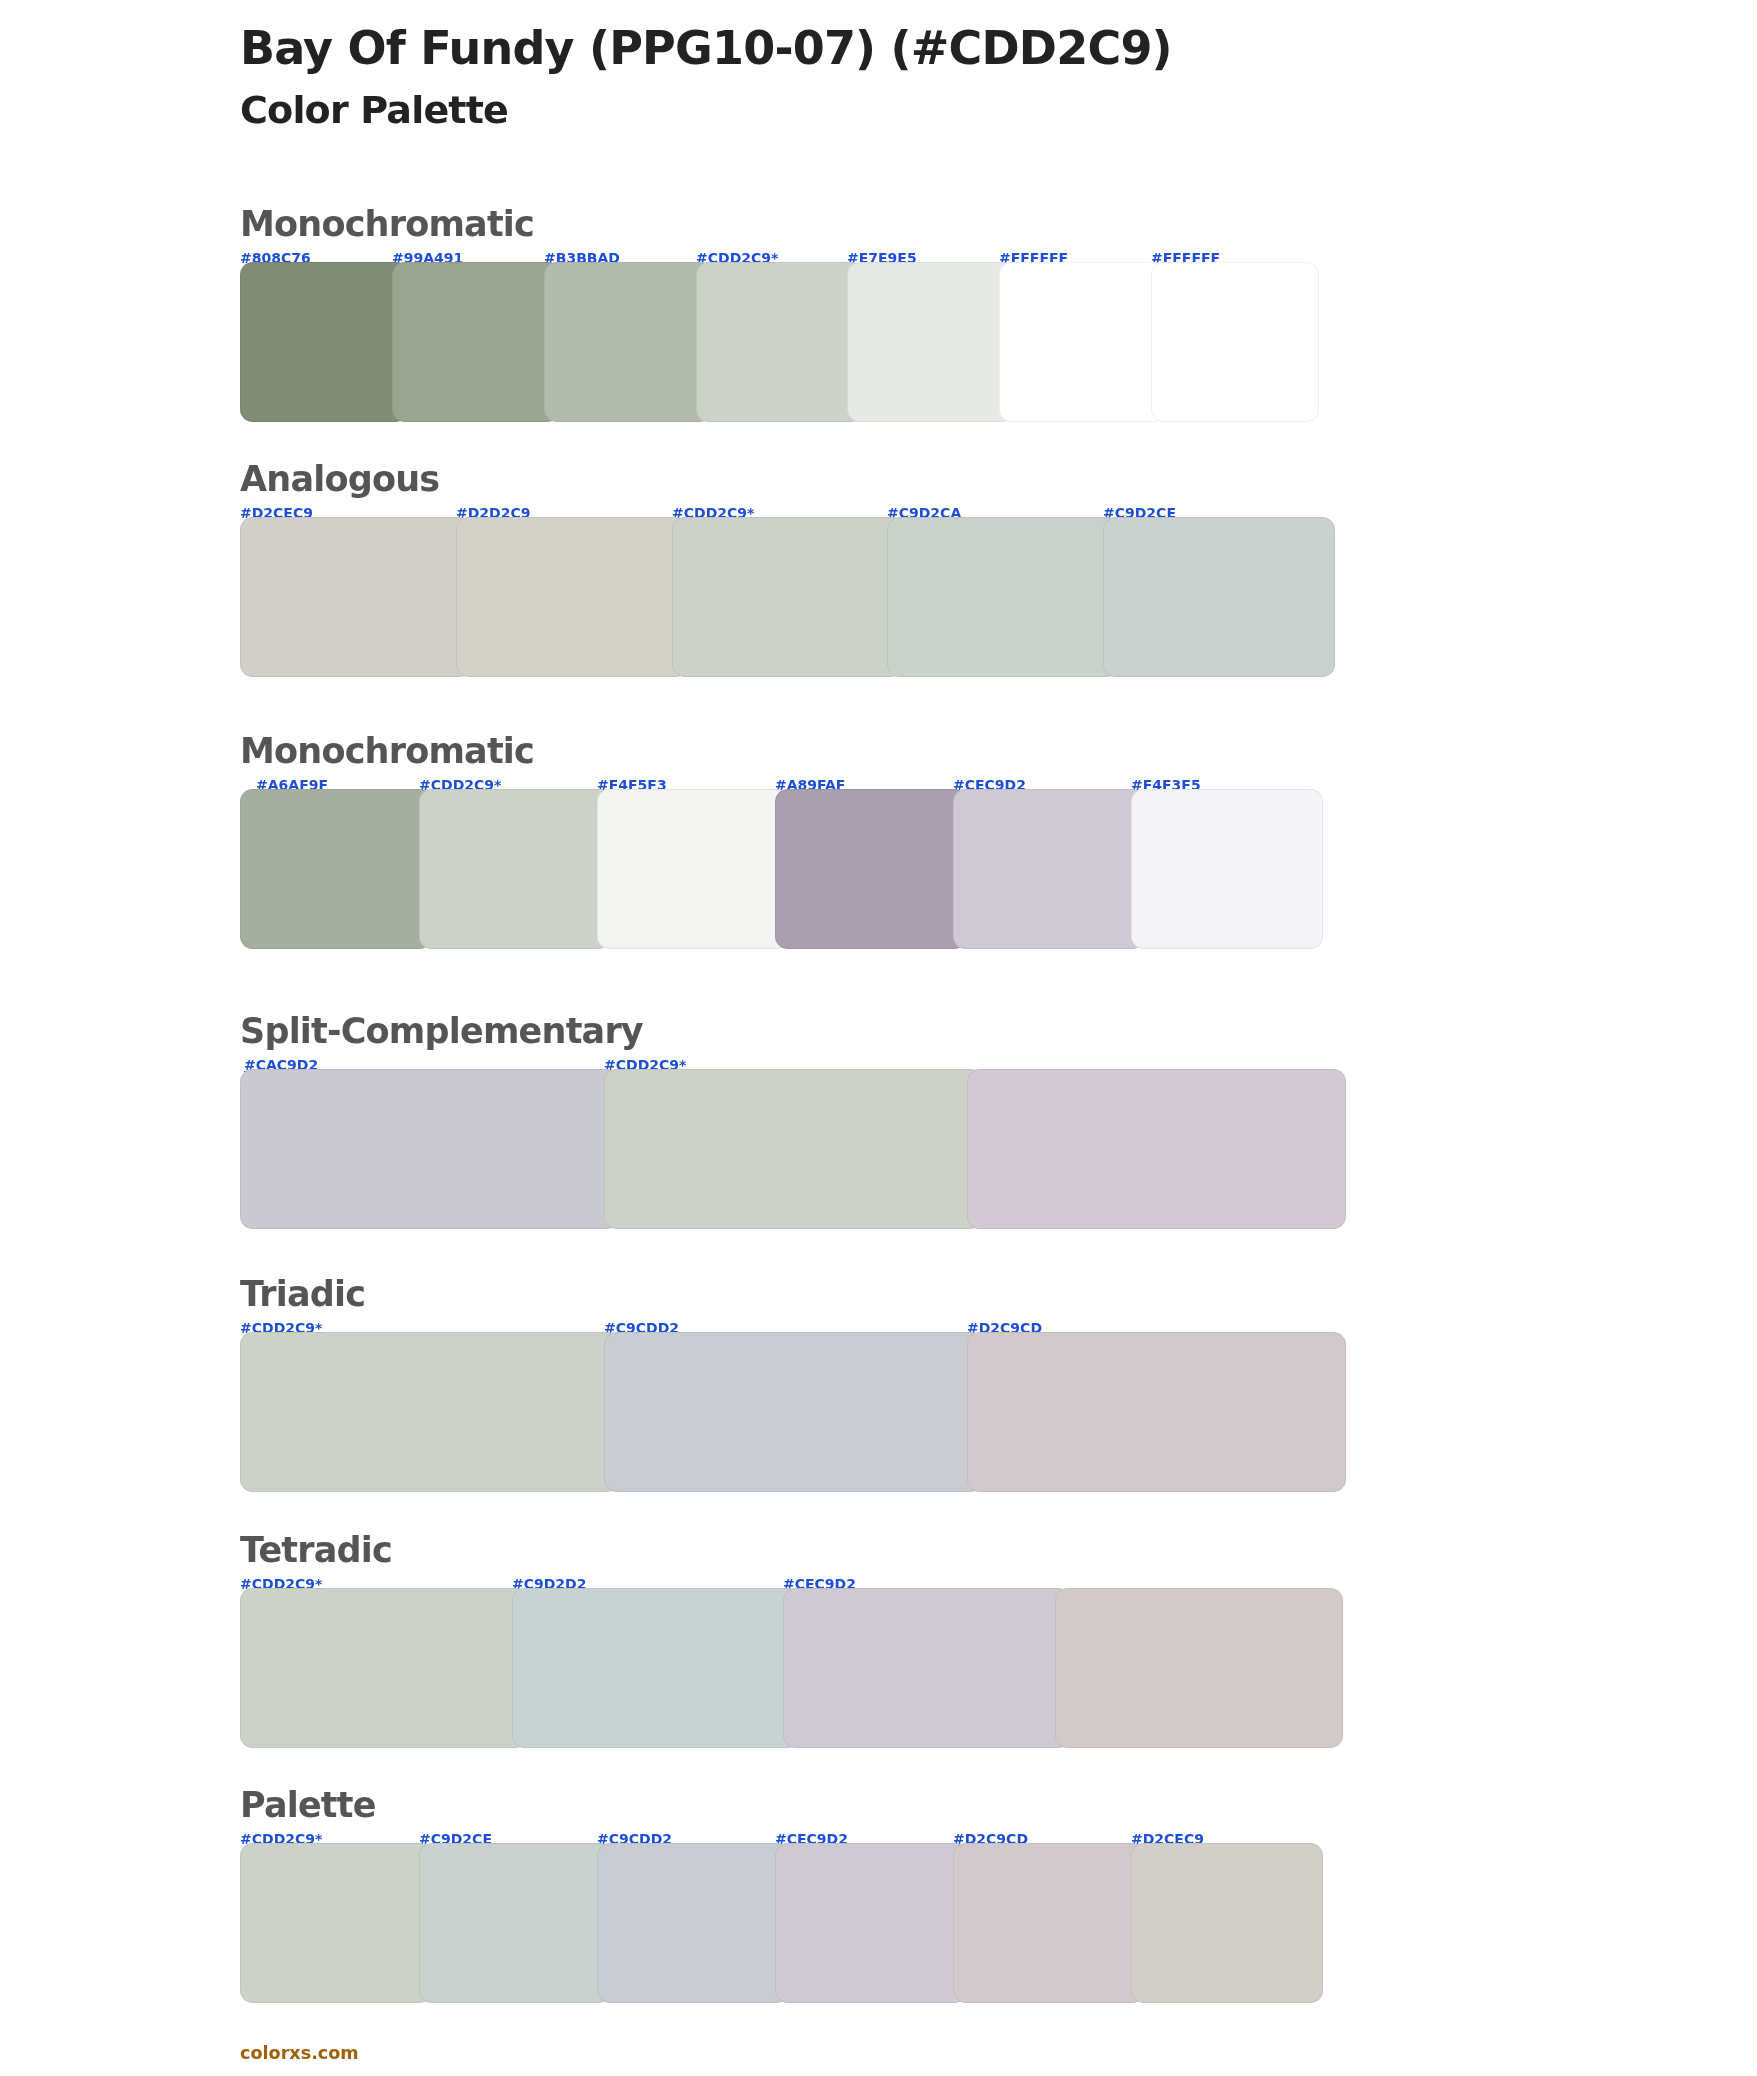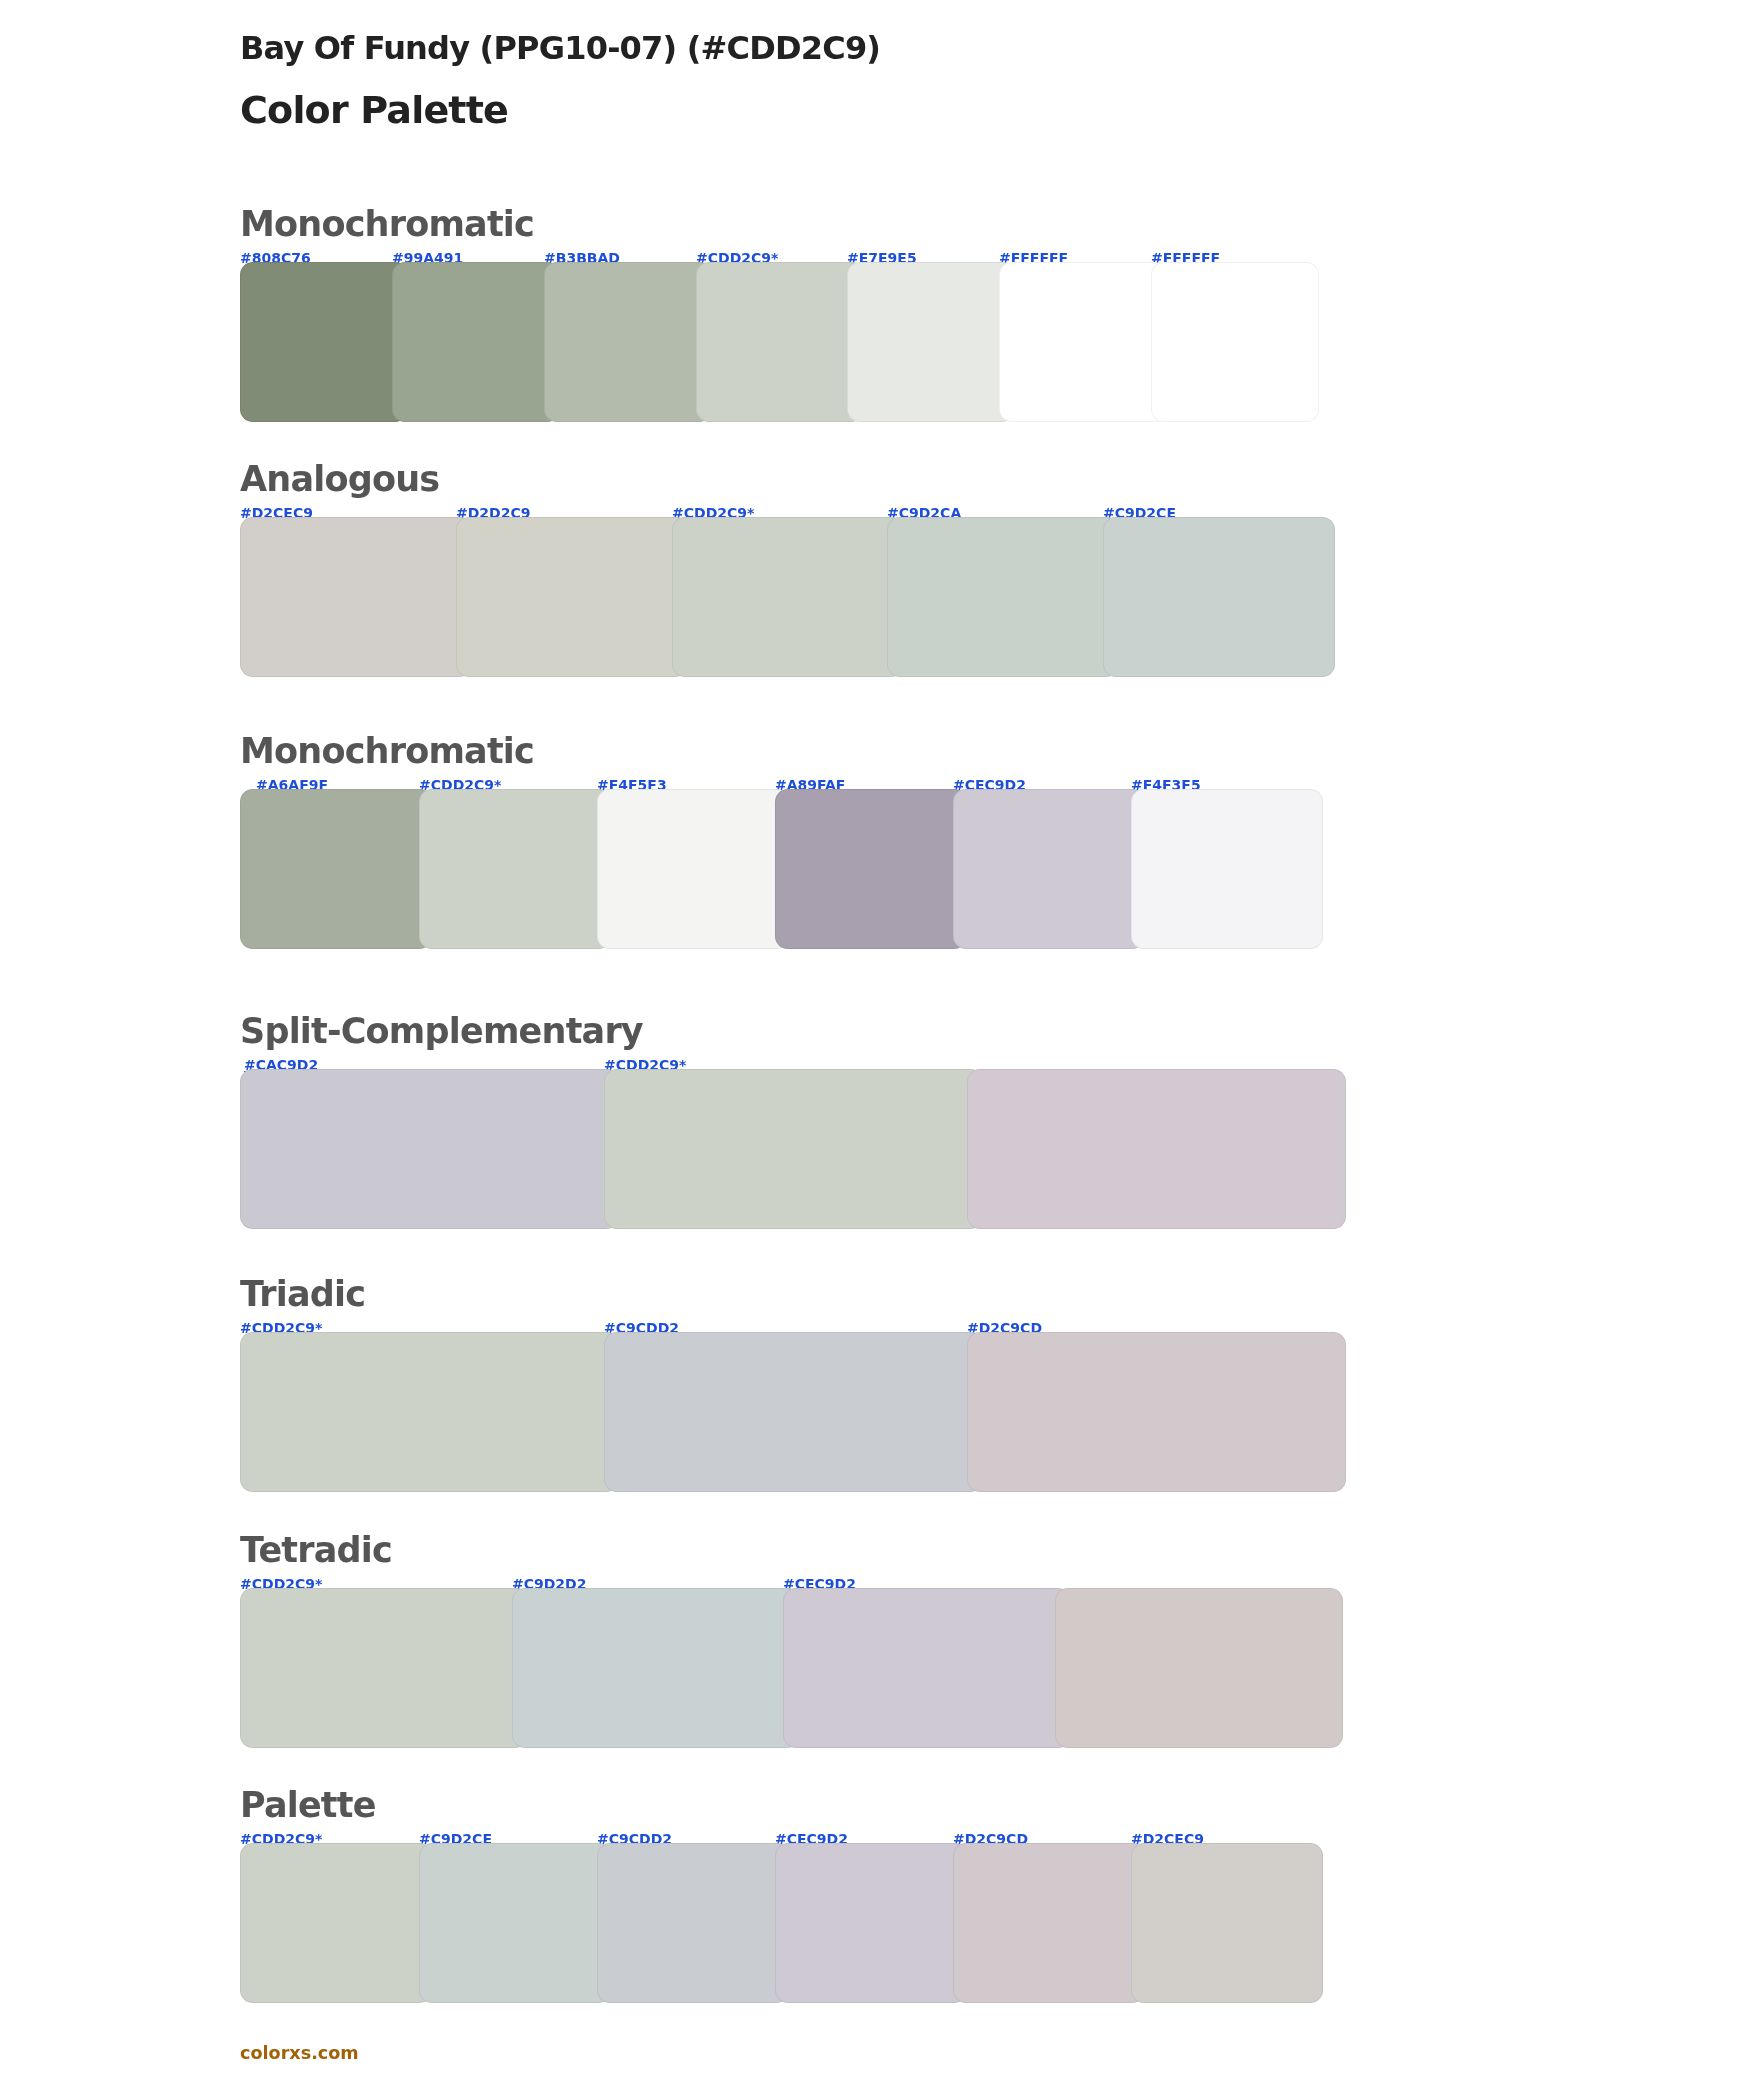--- a/index.html
+++ b/index.html
@@ -1,19 +1,19 @@
 <!DOCTYPE html>
 <html style="font-size:12.8px"><head>
 <meta charset="utf-8">
 <style>
   html, body { margin: 0; padding: 0; background: #ffffff; }
   body { width: 1757px; height: 2077px; position: relative; overflow: hidden;
          font-family: "DejaVu Sans", "Liberation Sans", sans-serif; }
   .title { position: absolute; left: 240px; top: 21px; margin: 0;
-           font-size: 32px; font-weight: bold; color: #222222; letter-spacing: -0.8px;
+           font-size: 46px; font-weight: bold; color: #222222; letter-spacing: -0.8px;
            line-height: 54px; white-space: nowrap; }
   .subtitle { position: absolute; left: 240px; top: 86px; margin: 0;
               font-size: 38px; font-weight: bold; color: #222222; letter-spacing: -0.8px;
               line-height: 48px; white-space: nowrap; }
   .section { position: absolute; left: 0; width: 1757px; }
   .section-title { position: absolute; left: 240px; top: 0; margin: 0;
                    font-size: 35px; font-weight: bold; color: #555555;
                    letter-spacing: -0.8px; line-height: 42px; white-space: nowrap; }
   .label { position: absolute; top: 45px; font-size: 14px; font-weight: bold;
            color: #1d4ed8; line-height: 21px; white-space: nowrap; }

